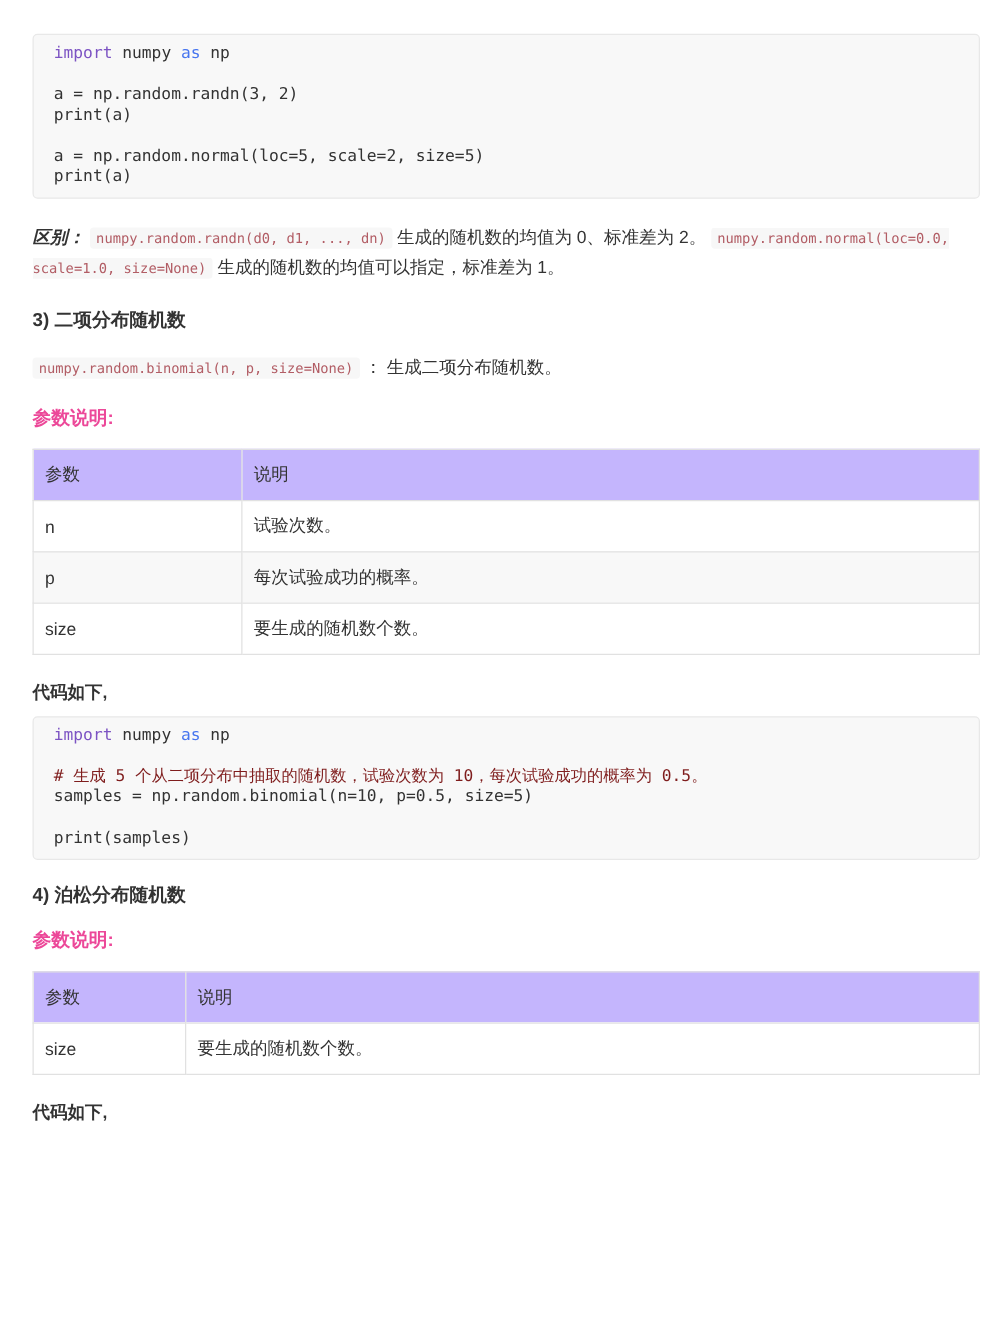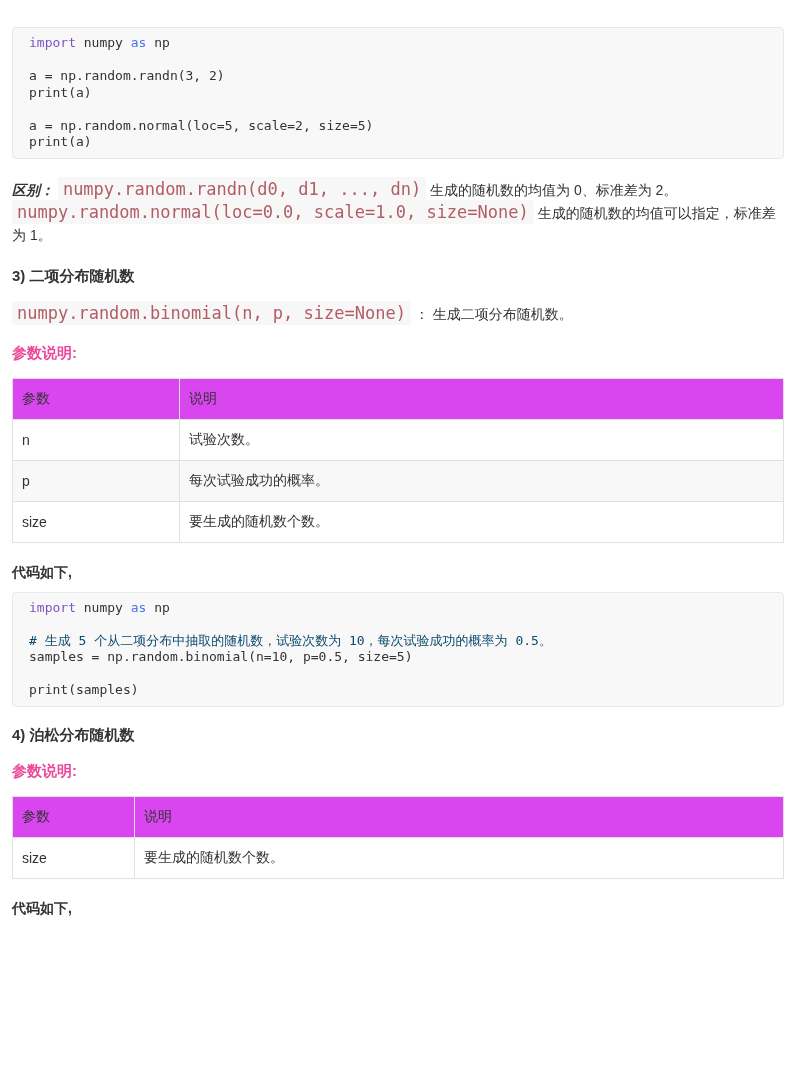--- a/index.html
+++ b/index.html
@@ -1,44 +1,44 @@
 <!DOCTYPE html>
 <html><head>
 <meta charset="utf-8">
 <style>
   * { box-sizing: border-box; }
   html, body { margin: 0; padding: 0; background: #ffffff; }
   body { font-family: "Liberation Sans", sans-serif; color: #333333; }
   .page {
     width: 800px;
     min-height: 1067px;
-    padding: 27px 16px 40px 12px;
+    padding: 27px 16px 40px 26px;
     background: #ffffff;
   }
   
   .code-block {
     background: #f8f8f8;
     border: 1px solid #e8e8e8;
     border-radius: 4px;
     padding: 7px 16px;
     margin: 0 0 19px 0;
     font-family: "DejaVu Sans Mono", monospace;
     font-size: 13px;
     color: #333333;
   }
   .code-line { white-space: pre; line-height: 16.5px; min-height: 16.5px; }
   .tok-kw { color: #7c53c3; }
   .tok-kw2 { color: #4876ef; }
-  .tok-comment { color: #0c4a6e; }
+  .tok-comment { color: #7f1d1d; }
   
   .p-diff { font-size: 14px; line-height: 22px; margin: 0 0 21px 0; }
   .p-diff .label { font-weight: 700; color: #333333; font-style: italic; }
   .inline-code {
     font-family: "DejaVu Sans Mono", monospace;
-    font-size: 17px;
+    font-size: 11px;
     color: #b25d65;
     background: #f7f7f7;
     padding: 2px 5px;
     border-radius: 3px;
   }
   .section-heading { font-size: 15px; font-weight: 700; margin: 0 0 17px 0; color: #333333; }
   .p-inline { font-size: 14px; line-height: 20px; margin: 0 0 20px 0; }
   .params-label { font-size: 15px; font-weight: 700; margin: 0 0 15px 0; color: #ec4899; }
   .p-code-intro { font-size: 14px; margin: 0 0 10px 0; font-weight: bold; }
   
@@ -49,21 +49,21 @@
     font-size: 14px;
     color: #333333;
   }
   table.params-table th, table.params-table td {
     border: 1px solid #e1e1e1;
     padding: 11px 9px;
     text-align: left;
     font-weight: 400;
     vertical-align: middle;
   }
-  table.params-table thead tr { background: #d946ef; }
+  table.params-table thead tr { background: #c4b5fd; }
   table.params-table tbody tr:nth-child(even) { background: #f8f8f8; }
   table.params-table tbody tr:nth-child(odd) { background: #ffffff; }
   .col-narrow-1 { width: 167px; }
   .col-narrow-2 { width: 122px; }
 </style>
 </head>
 <body>
 
 <div class="page">
 

